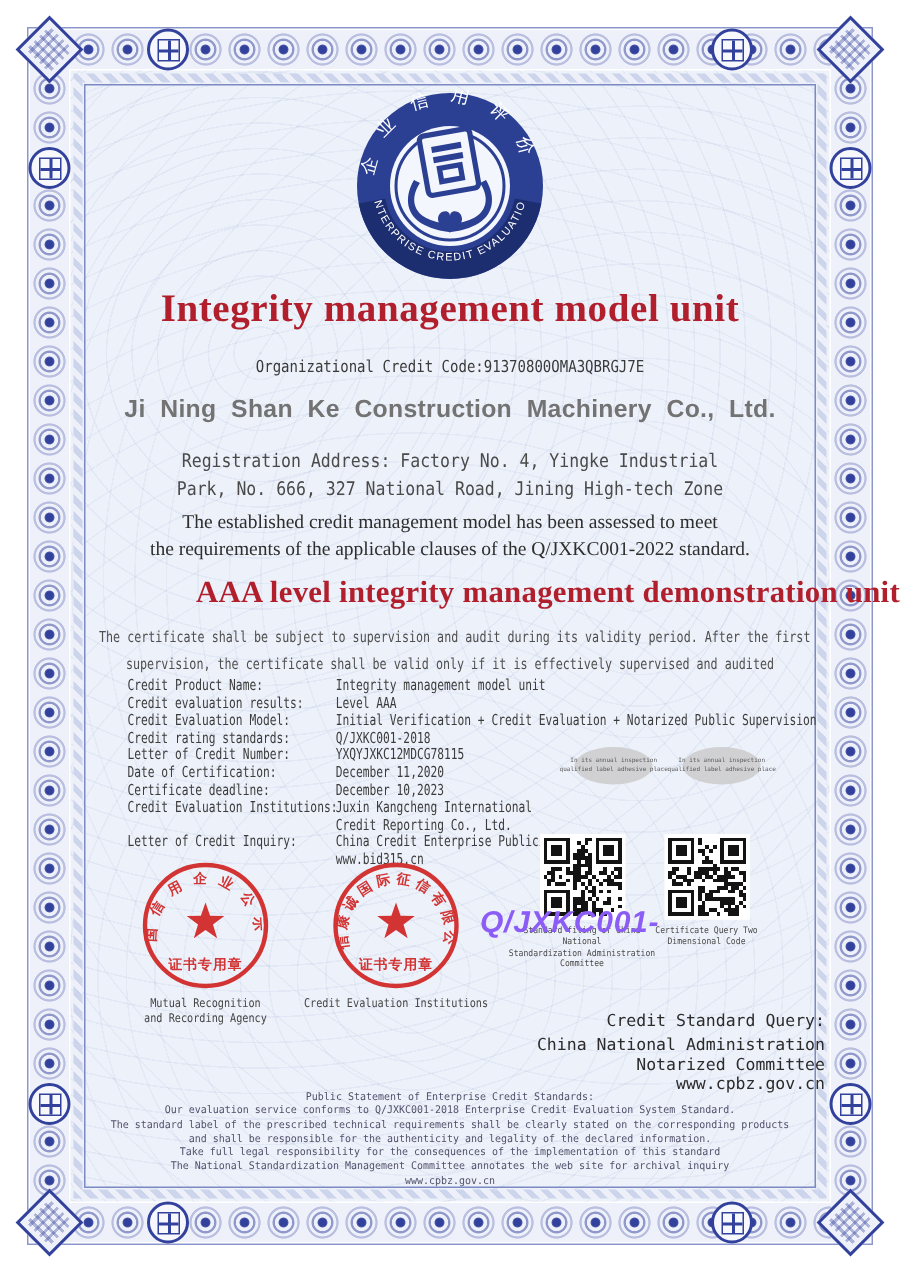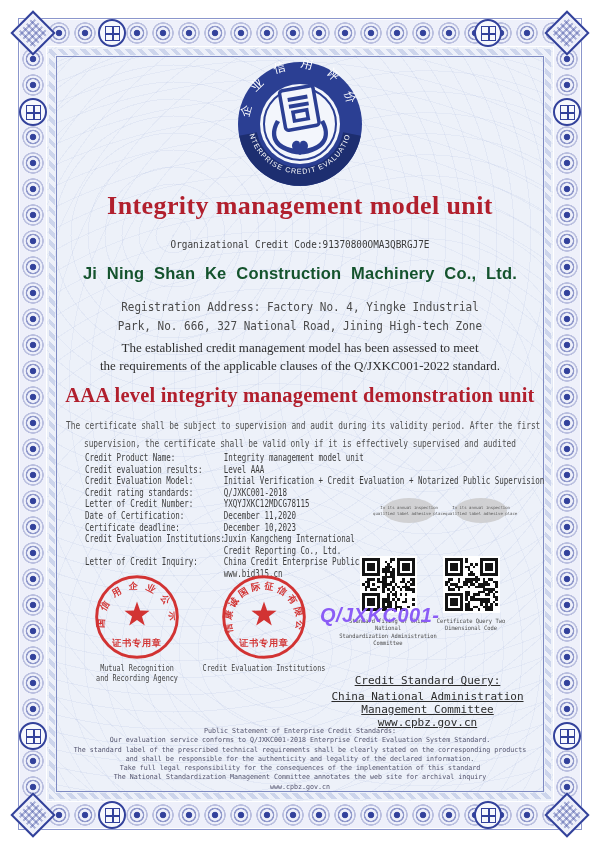--- a/index.html
+++ b/index.html
@@ -45,28 +45,28 @@
   .med-b1{left:98px;bottom:19px;} .med-b2{right:98px;bottom:19px;}
   .med-l2{left:19px;bottom:98px;} .med-r2{right:19px;bottom:98px;}
   
   .emblem{position:absolute;left:236px;top:60px;width:128px;height:128px;}
   .title{position:absolute;left:0;right:0;top:191px;text-align:center;
     font:700 26px/30px "Liberation Serif",serif;color:#b11f2d;letter-spacing:.4px;}
   .org-code{position:absolute;left:0;right:0;top:238px;text-align:center;white-space:nowrap;
     font:11px/14px "DejaVu Sans Mono",monospace;color:#3a3a3a;
     transform:scaleX(.85);transform-origin:center top;}
   .company{position:absolute;left:0;right:0;top:262px;text-align:center;
-    font:700 16.5px/22px "Liberation Sans",sans-serif;color:#14532d;
+    font:700 16.5px/22px "Liberation Sans",sans-serif;color:#737373;
     word-spacing:5px;letter-spacing:.2px;}
   .address{position:absolute;left:0;right:0;top:297px;text-align:center;white-space:nowrap;
     font:12.5px/19px "DejaVu Sans Mono",monospace;color:#4a4a4a;
     transform:scaleX(.88);transform-origin:center top;}
   .assessment{position:absolute;left:0;right:0;top:339px;text-align:center;
     font:13px/17.5px "Liberation Serif",serif;color:#2e2e2e;}
-  .award{position:absolute;left:0;right:0;top:382px;text-align:center;
+  .award{position:absolute;left:0;right:0;top:382px;text-align:right;
     font:700 20.5px/26px "Liberation Serif",serif;color:#b11f2d;letter-spacing:.2px;}
   .supervision{position:absolute;left:0;right:0;top:417px;text-align:center;white-space:nowrap;
     font:10px/18px "DejaVu Sans Mono",monospace;color:#4f4f4f;
     transform:scaleX(.78);transform-origin:center top;}
   .details{position:absolute;left:85px;top:452px;width:640px;
     font:10px/11.6px "DejaVu Sans Mono",monospace;color:#3c3c3c;
     transform:scaleX(.75);transform-origin:left top;}
   .details-row{display:flex;}
   .details-label{width:185px;flex:none;white-space:pre;}
   .details-value{white-space:pre;}
@@ -85,22 +85,22 @@
     transform:scaleX(.85);transform-origin:center top;}
   .seal-caption-1{left:62px;width:150px;} .seal-caption-2{left:188px;width:152px;}
   .qr{position:absolute;width:57px;height:57px;background:#fff;}
   .qr-1{left:360px;top:556px;} .qr-2{left:443px;top:556px;}
   .qr-caption{position:absolute;top:617px;text-align:center;
     font:6px/7.4px "DejaVu Sans Mono",monospace;color:#4a4a4a;
     transform:scaleX(.9);transform-origin:center top;}
   .qr-caption-1{left:330px;width:116px;} .qr-caption-2{left:413px;width:116px;}
   .std-code{position:absolute;left:320px;top:604px;width:215px;text-align:left;
     font:italic 700 20px/23px "Liberation Sans",sans-serif;color:#8b5cf6;letter-spacing:.5px;}
-  .query{position:absolute;left:305px;top:674px;width:245px;text-align:center;
-    font:11px/13px "DejaVu Sans Mono",monospace;color:#2b2b2b;text-decoration:underline;}
+  .query{position:absolute;left:305px;top:674px;width:245px;text-align:right;
+    font:11px/13px "DejaVu Sans Mono",monospace;color:#2b2b2b;}
   .query-heading{margin-bottom:3px;}
   .footer{position:absolute;left:0;right:0;top:727px;text-align:center;
     font:7px/9.3px "DejaVu Sans Mono",monospace;color:#51516b;
     transform:scaleX(.95);transform-origin:center top;}
 </style>
 </head>
 <body>
 
 <div class="page">
 
@@ -543,21 +543,21 @@
     <div>Certificate Query Two</div>
     <div>Dimensional Code</div>
   </div>
 
   <div class="std-code">
     <div>Q/JXKC001-</div>
   </div>
   <div class="query">
     <div class="query-heading">Credit Standard Query:</div>
     <div>China National Administration</div>
-    <div>Management Committee</div>
+    <div>Notarized Committee</div>
     <div>www.cpbz.gov.cn</div>
   </div>
 
   <div class="footer">
     <div>Public Statement of Enterprise Credit Standards:</div>
     <div>Our evaluation service conforms to Q/JXKC001-2018 Enterprise Credit Evaluation System Standard.</div>
     <div>The standard label of the prescribed technical requirements shall be clearly stated on the corresponding products</div>
     <div>and shall be responsible for the authenticity and legality of the declared information.</div>
     <div>Take full legal responsibility for the consequences of the implementation of this standard</div>
     <div>The National Standardization Management Committee annotates the web site for archival inquiry</div>

